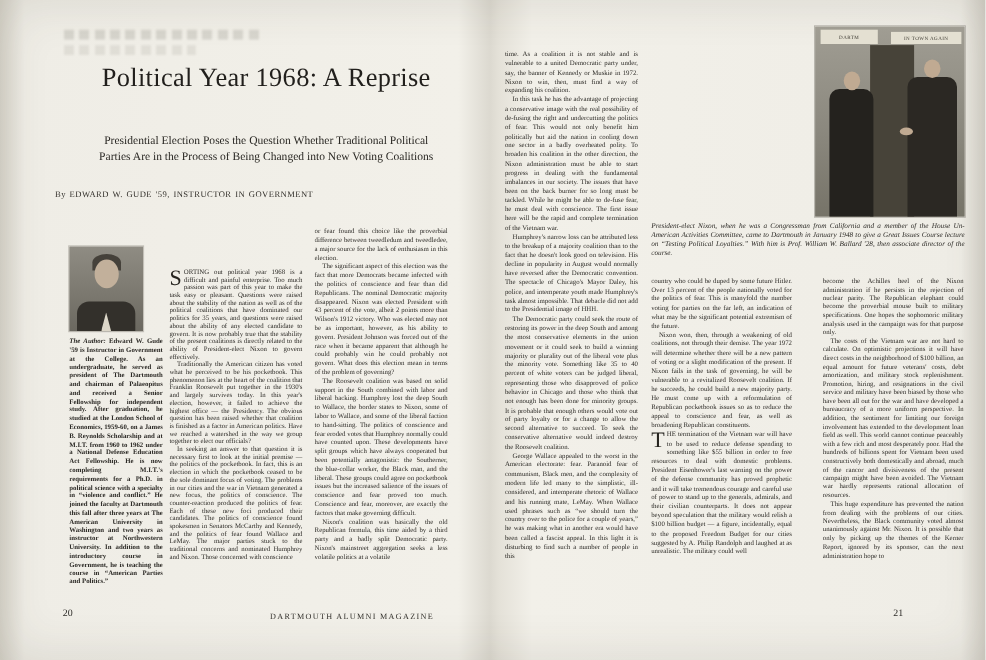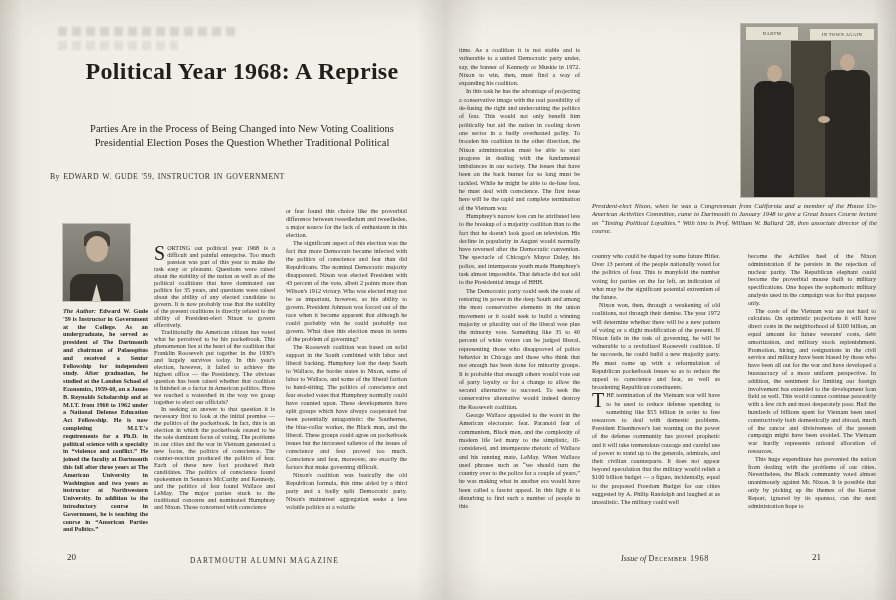--- a/index.html
+++ b/index.html
@@ -13,21 +13,21 @@
     position:relative; width:896px; height:600px;
     background:linear-gradient(90deg,#d9d6cc 0%,#efede6 2.5%,#f2f0e9 46.5%,#dcd9d0 49.7%,#e4e1d8 50.6%,#f2f0e9 54%,#efede6 97.5%,#d6d3ca 100%);
     box-shadow:inset 0 0 45px rgba(70,64,52,0.14);
   }
   
   .ghost{position:absolute; left:58px; top:27px; width:180px; height:9px; opacity:.35; filter:blur(1.2px);
     background:repeating-linear-gradient(90deg, rgba(110,106,96,.55) 0 9px, transparent 9px 14px);}
   .ghost2{top:41px; width:120px; opacity:.22;}
 
   .title{position:absolute; left:42px; top:58px; width:400px; text-align:center;
-    font-size:24px; font-weight:bold; letter-spacing:.3px; color:#211f1c;}
+    font-size:24px; font-weight:normal; letter-spacing:.3px; color:#211f1c;}
   .subtitle{position:absolute; left:50px; top:122px; width:384px; text-align:center;
     font-size:10.5px; line-height:14px; color:#2a2824;}
   .byline{position:absolute; left:50px; top:172px; width:384px; text-align:left;
     font-size:7.8px; letter-spacing:.4px; word-spacing:1px; color:#33302b;}
 
   
   .portrait{position:absolute; left:63px; top:224px; width:67px; height:77px; overflow:hidden;
     background:linear-gradient(180deg,#8f8c83 0%,#7a776e 60%,#6b6860 100%); box-shadow:0 0 0 1px rgba(60,55,45,.25);}
   .p-hair{position:absolute; top:7px; left:21px; width:26px; height:15px; border-radius:50% 50% 0 0; background:#45413a;}
   .p-head{position:absolute; top:12px; left:23px; width:22px; height:26px; border-radius:50%; background:#c2b09b;}
@@ -62,41 +62,41 @@
   .fig-l{left:13px; width:40px; height:116px;}
   .fig-r{right:7px; width:45px; height:127px; background:#2b2823;}
   .fhead{position:absolute; top:-16px; left:13px; width:15px; height:17px; border-radius:50%; background:#c0aa92;}
   .fig-r .fhead{left:15px;}
   .fhand{position:absolute; top:46px; left:-7px; width:12px; height:7px; border-radius:50%; background:#c0aa92;}
 
   .caption{position:absolute; left:592px; top:202px; width:285px; height:48px; overflow:hidden;
     font-style:italic; font-size:6.6px; line-height:8.4px; text-align:justify; color:#2d2b27;}
 
   .pgnum{position:absolute; top:552px; font-size:9px; color:#2e2c28;}
-  .pg-l{left:57px;margin-left:10px;}
+  .pg-l{left:57px;}
   .pg-r{left:812px;}
-  .magname{position:absolute; left:190px; top:556px; width:260px; 
+  .magname{position:absolute; left:190px; top:556px; width:260px; text-align:center;
     font-size:7.4px; letter-spacing:1.2px; color:#33312c;}
   .issue{position:absolute; left:530px; top:554px; width:270px; text-align:center; font-size:8.2px; color:#33312c;}
   .issue .it{font-style:italic;}
   .issue .sc{font-variant:small-caps; letter-spacing:.6px;}
 </style>
 </head>
 <body>
 
 <div class="spread">
 
   <div class="ghost"></div>
   <div class="ghost ghost2"></div>
 
   <h1 class="title">Political Year 1968: A Reprise</h1>
 
   <div class="subtitle">
+    <div>Presidential Election Poses the Question Whether Traditional Political</div>
     <div>Parties Are in the Process of Being Changed into New Voting Coalitions</div>
-    <div>Presidential Election Poses the Question Whether Traditional Political</div>
   </div>
 
   <div class="byline">By EDWARD W. GUDE '59, INSTRUCTOR IN GOVERNMENT</div>
 
   <div class="portrait">
     <div class="p-hair"></div>
     <div class="p-head"></div>
     <div class="p-body"></div>
     <div class="p-shirt"></div>
   </div>
@@ -153,19 +153,15 @@
   </div>
 
   <div class="col c-rc">
     <p class="para">become the Achilles heel of the Nixon administration if he persists in the rejection of nuclear parity. The Republican elephant could become the proverbial mouse built to military specifications. One hopes the sophomoric military analysis used in the campaign was for that purpose only.</p>
     <p class="para indent">The costs of the Vietnam war are not hard to calculate. On optimistic projections it will have direct costs in the neighborhood of $100 billion, an equal amount for future veterans' costs, debt amortization, and military stock replenishment. Promotion, hiring, and resignations in the civil service and military have been biased by those who have been all out for the war and have developed a bureaucracy of a more uniform perspective. In addition, the sentiment for limiting our foreign involvement has extended to the development loan field as well. This world cannot continue peaceably with a few rich and most desperately poor. Had the hundreds of billions spent for Vietnam been used constructively both domestically and abroad, much of the rancor and divisiveness of the present campaign might have been avoided. The Vietnam war hardly represents rational allocation of resources.</p>
     <p class="para indent">This huge expenditure has prevented the nation from dealing with the problems of our cities. Nevertheless, the Black community voted almost unanimously against Mr. Nixon. It is possible that only by picking up the themes of the Kerner Report, ignored by its sponsor, can the next administration hope to</p>
   </div>
 
   <div class="pgnum pg-l">20</div>
   <div class="magname">DARTMOUTH ALUMNI MAGAZINE</div>
-  <div class="issue">
-    <span class="it">Issue of</span>
-    <span class="sc">December 1968</span>
-  </div>
   <div class="pgnum pg-r">21</div>
 
 </div>
 
 </body></html>

